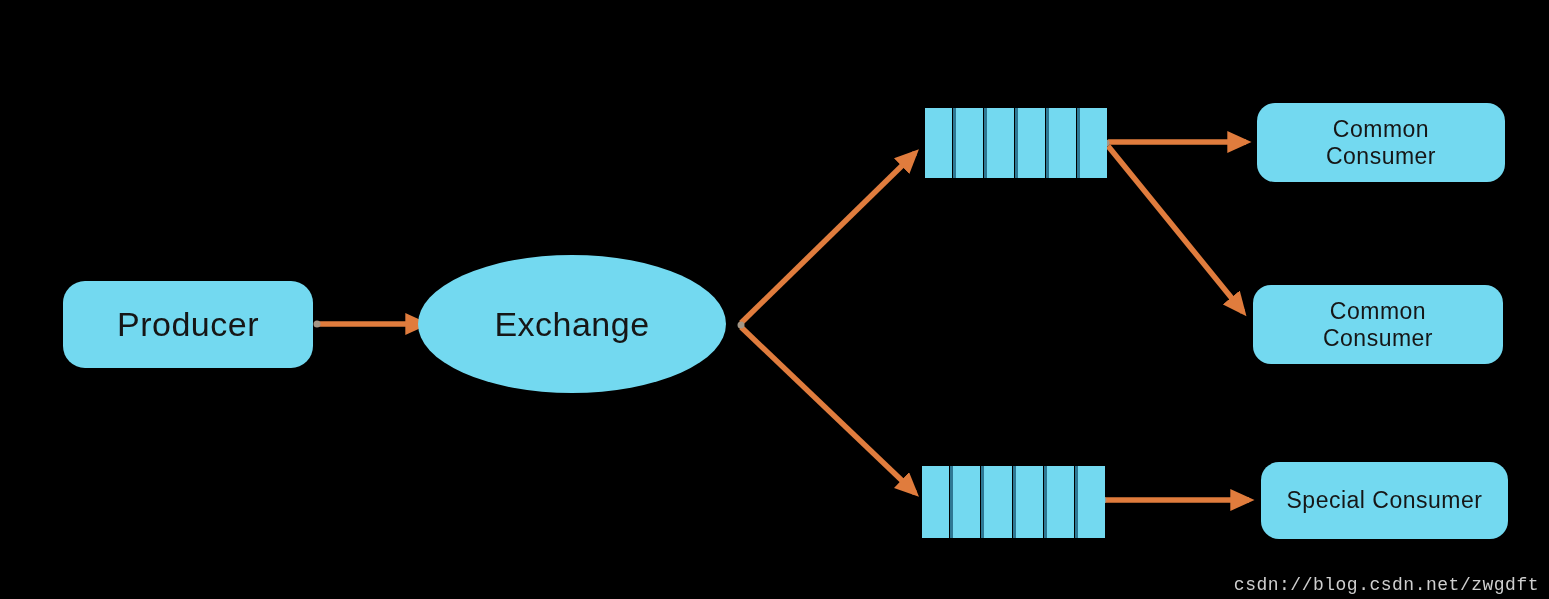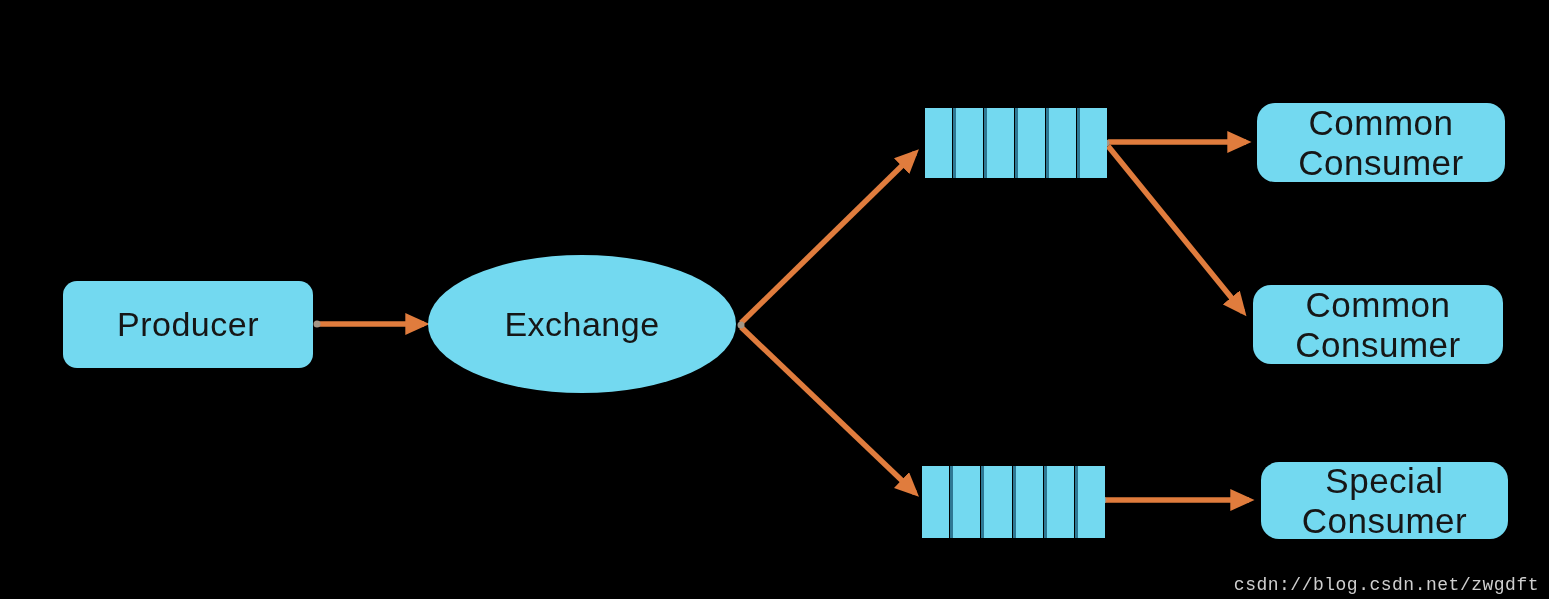--- a/index.html
+++ b/index.html
@@ -26,24 +26,24 @@
   .node{
     position:absolute;
     background:var(--node-fill);
     color:var(--node-text);
     display:flex;align-items:center;justify-content:center;
     text-align:center;
     font-size:34px;
     line-height:1.14;
     letter-spacing:0.5px;
   }
-  .box{border-radius:14px;}
+  .box{border-radius:22px;}
   .producer{left:63px;top:281px;width:250px;height:87px;}
-  .exchange{left:428px;top:255px;width:308px;height:138px;border-radius:50%;}
-  .consumer{font-size:35px;padding:16px 20px;box-sizing:border-box;border-radius:18px;}
+  .exchange{left:418px;top:255px;width:308px;height:138px;border-radius:50%;}
+  .consumer{font-size:23px;padding:16px 20px;box-sizing:border-box;border-radius:18px;}
   .consumer-1{left:1257px;top:103px;width:248px;height:79px;}
   .consumer-2{left:1253px;top:285px;width:250px;height:79px;}
   .consumer-3{left:1261px;top:462px;width:247px;height:77px;}
   .queue{
     position:absolute;
     display:flex;
     gap:1px;
   }
   .queue-top{left:925px;top:108px;width:182px;height:70px;}
   .queue-bottom{left:922px;top:466px;width:183px;height:72px;}

